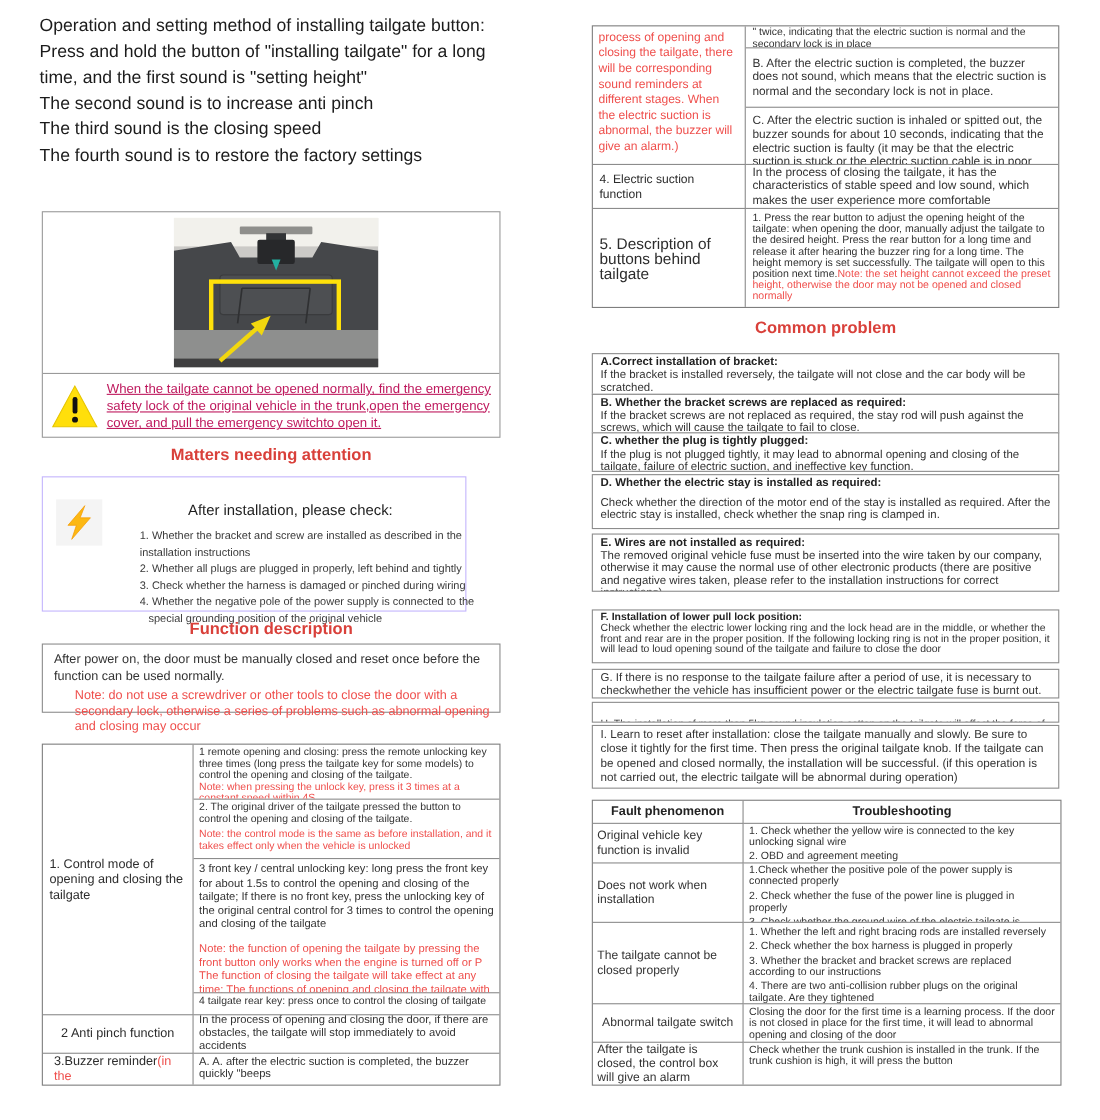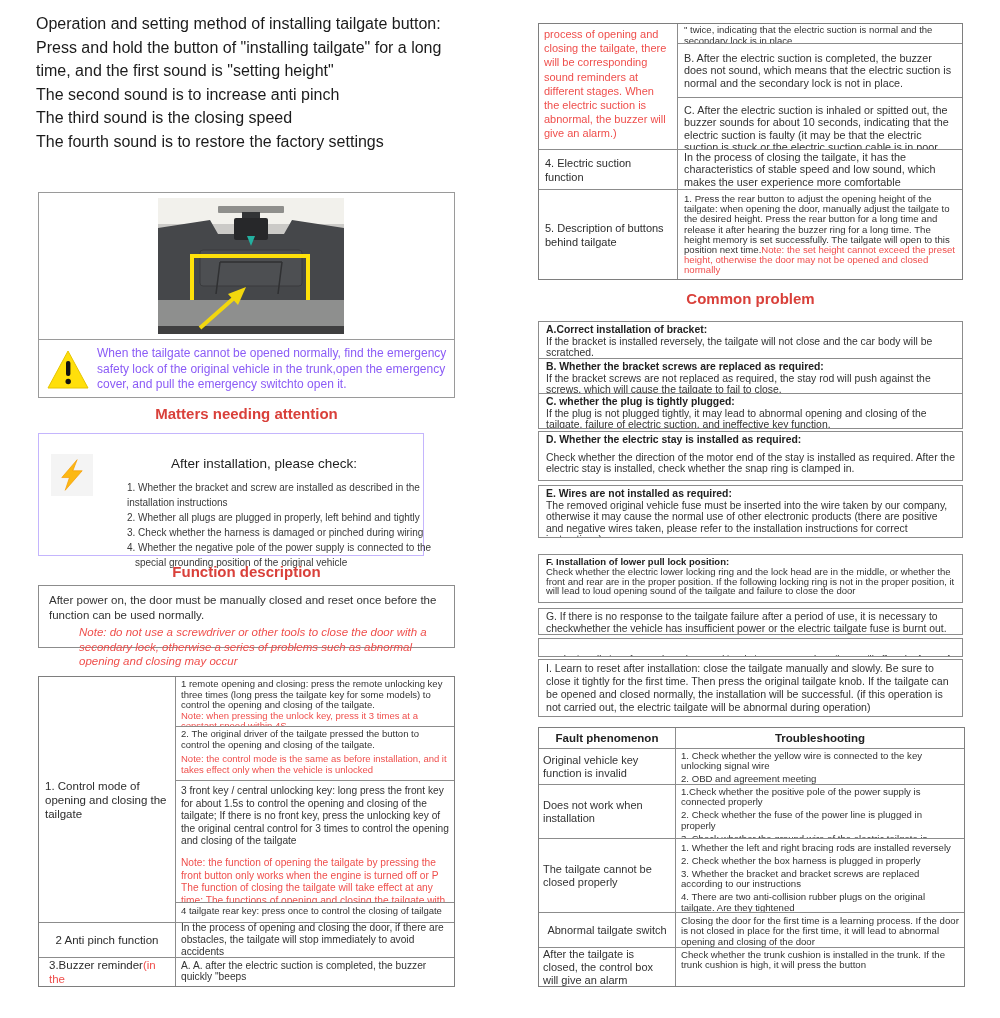--- a/index.html
+++ b/index.html
@@ -9,37 +9,37 @@
 
   
   #header-block { position:absolute; left:36px; top:12px; width:470px; color:#1b1b1b; }
   #header-block .hline { font-size:16px; line-height:23.5px; white-space:nowrap; }
 
   #image-box { position:absolute; left:38px; top:192px; width:417px; height:206px; border:1px solid #9a9a9a; background:#fff; }
   #photo-wrap { position:absolute; left:119px; top:5px; width:186px; height:136px; }
   #image-box .divider { position:absolute; left:0; top:146px; width:100%; border-top:1px solid #9a9a9a; }
   #caption-row { position:absolute; left:0; top:147px; width:100%; height:59px; display:flex; align-items:center; }
   #warning-icon-wrap { flex:0 0 58px; display:flex; justify-content:center; }
-  #caption-text { flex:1; font-size:12px; line-height:15.5px; color:#8b5cf6; padding-right:4px; }
+  #caption-text { flex:1; font-size:12px; line-height:15.5px; color:#be185d; padding-right:4px;text-decoration:underline; }
 
   .section-title { position:absolute; text-align:center; color:#d9403a; font-size:15px; font-weight:bold; }
   #matters-title { left:38px; top:405px; width:417px; }
   #function-title { left:38px; top:563px; width:417px; }
   #common-title { left:538px; top:290px; width:425px; }
 
   #attention-box { position:absolute; left:38px; top:433px; width:386px; height:123px; border:1px solid #c4b5fd; background:#fff; }
   #lightning-wrap { position:absolute; left:12px; top:20px; width:42px; height:42px; background:#f4f4f4; display:flex; align-items:center; justify-content:center; }
   #attention-title { position:absolute; left:60px; top:22px; width:330px; text-align:center; font-size:13.5px; color:#1e1e1e; }
   #attention-list { position:absolute; left:88px; top:46px; width:324px; }
   #attention-list .att-item { font-size:10px; line-height:15px; color:#3a3a3a; }
   #attention-list .att-item.wrap2 { padding-left:8px; text-indent:-8px; }
 
   #function-box { position:absolute; left:38px; top:585px; width:417px; height:63px; border:1px solid #8c8c8c; padding:7px 8px 0 10px; }
   #function-main { font-size:11.5px; line-height:14.5px; color:#333; }
-  #function-note { font-size:11.5px; line-height:14.5px; color:#ef4f4c; margin-top:3px; margin-left:30px;font-style:italic; }
+  #function-note { font-size:11.5px; line-height:14.5px; color:#ef4f4c; margin-top:3px; margin-left:19px; }
 
   
   #control-table { position:absolute; left:38px; top:676px; width:417px; border:1px solid #7e7e7e; display:grid; grid-template-columns:137px 1fr; grid-template-rows:50px 54px 122px 20px 35px 28px; background:#fff; }
   #control-table .cell { border-right:1px solid #8c8c8c; border-bottom:1px solid #8c8c8c; overflow:hidden; }
   #control-table .last-col { border-right:none; }
   #control-table .last-row { border-bottom:none; }
   .label-cell { display:flex; align-items:center; padding:2px 6px; font-size:11.5px; line-height:14px; color:#2c2c2c; }
   .label-center { justify-content:center; text-align:center; }
   #ct-label1 { grid-row:1/5; grid-column:1; }
   .sub-cell { padding:2px 5px; font-size:9.5px; line-height:10.6px; color:#333; }
@@ -189,21 +189,21 @@
 
   <div id="suction-table">
     <div id="st-red-cell" class="cell">process of opening and closing the tailgate, there will be corresponding sound reminders at different stages. When the electric suction is abnormal, the buzzer will give an alarm.)</div>
     <div class="cell st-text tiny last-col" style="grid-row:1; grid-column:2;">" twice, indicating that the electric suction is normal and the secondary lock is in place</div>
     <div class="cell st-text last-col" style="grid-row:2; grid-column:2; padding-top:8px;">B. After the electric suction is completed, the buzzer does not sound, which means that the electric suction is normal and the secondary lock is not in place.</div>
     <div class="cell st-text last-col" style="grid-row:3; grid-column:2; padding-top:6px;">C. After the electric suction is inhaled or spitted out, the buzzer sounds for about 10 seconds, indicating that the electric suction is faulty (it may be that the electric suction is stuck or the electric suction cable is in poor contact)</div>
     <div class="cell label-cell" style="grid-row:4; grid-column:1; font-size:11px;">4. Electric suction function</div>
     <div class="cell st-text last-col" style="grid-row:4; grid-column:2; display:flex; align-items:center;">
       <span>In the process of closing the tailgate, it has the characteristics of stable speed and low sound, which makes the user experience more comfortable</span>
     </div>
-    <div class="cell label-cell last-row" style="grid-row:5; grid-column:1; font-size:11px;">5. Description of buttons behind tailgate</div>
+    <div class="cell label-cell last-row" style="grid-row:5; grid-column:1; font-size:14px;">5. Description of buttons behind tailgate</div>
     <div class="cell st-text dense last-col last-row" style="grid-row:5; grid-column:2; padding-top:4px;">
       <span>1. Press the rear button to adjust the opening height of the tailgate: when opening the door, manually adjust the tailgate to the desired height. Press the rear button for a long time and release it after hearing the buzzer ring for a long time. The height memory is set successfully. The tailgate will open to this position next time.</span><span class="red-inline">Note: the set height cannot exceed the preset height, otherwise the door may not be opened and closed normally</span>
     </div>
   </div>
 
   <div id="common-title" class="section-title">Common problem</div>
 
   <div id="common-list">
     <div id="cp-a" class="cp-box">
       <div class="cp-head">A.Correct installation of bracket:</div>

